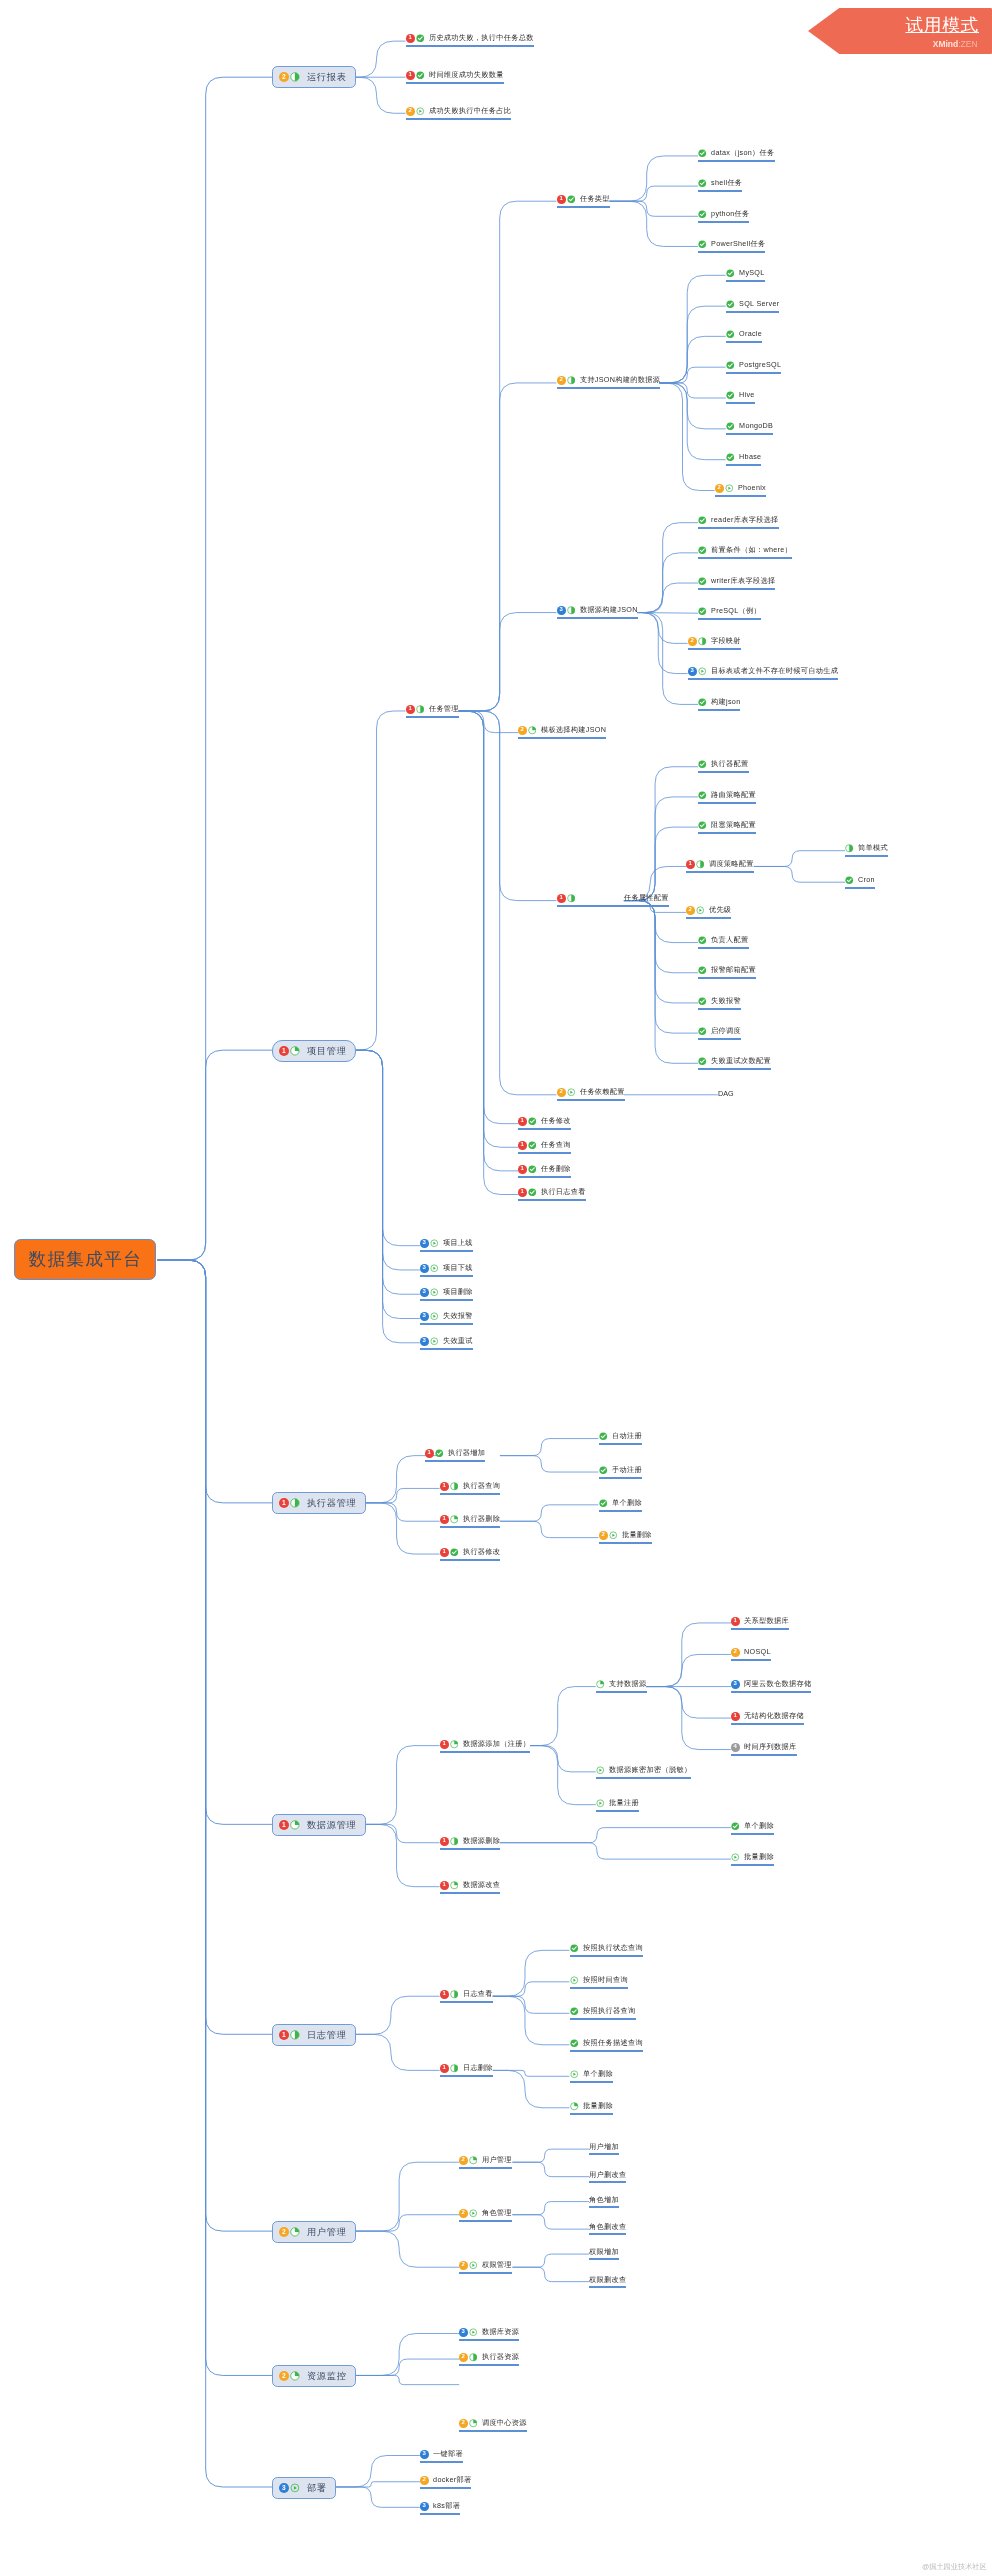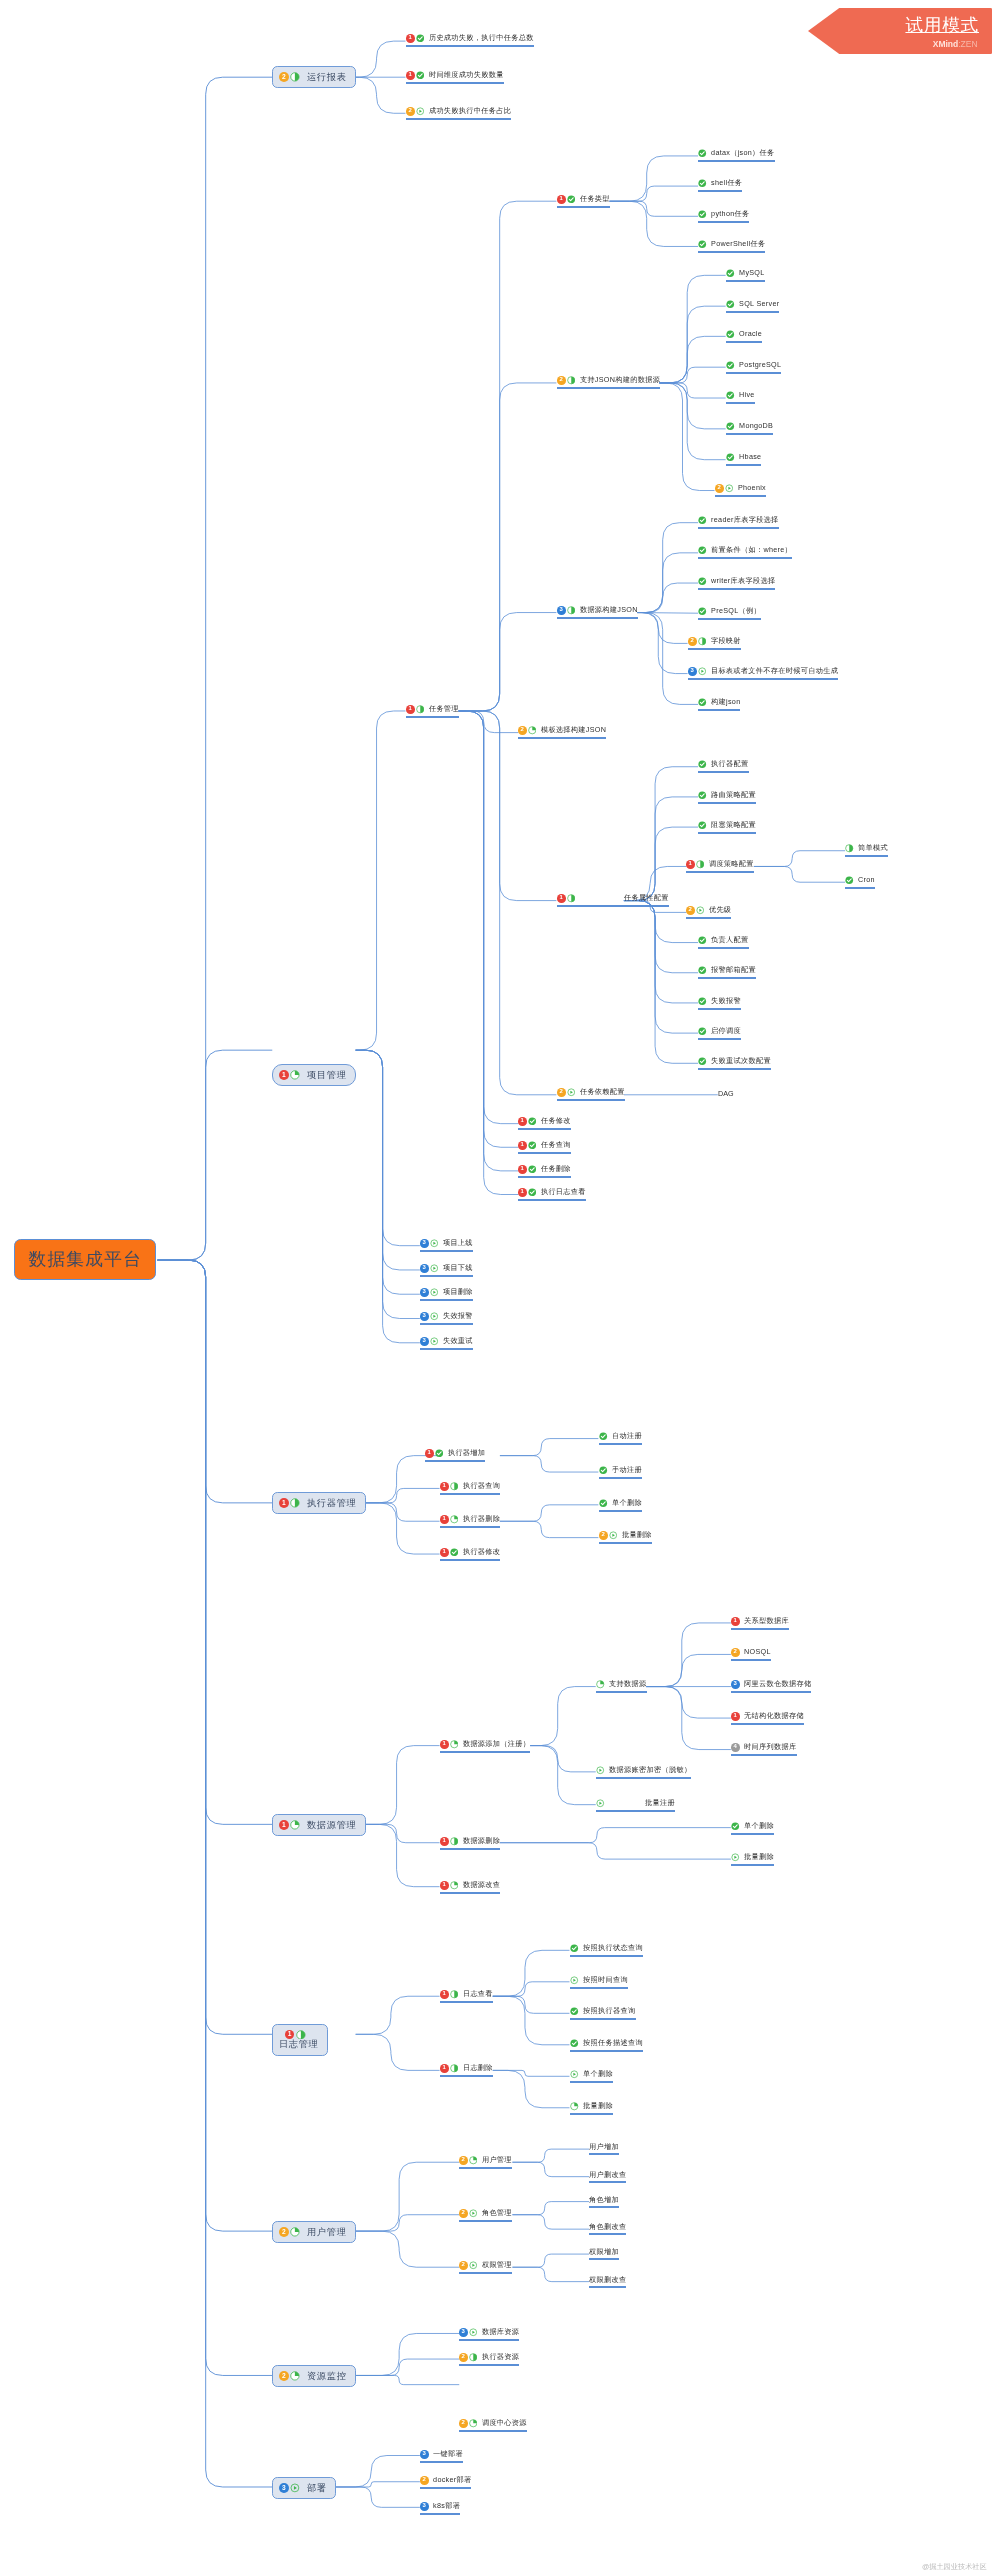--- a/index.html
+++ b/index.html
@@ -294,21 +294,21 @@
         <span class="prio p2">2</span>
         <span class="task">
           <svg width="8.5" height="8.5" viewBox="0 0 20 20">
             <circle cx="10" cy="10" r="8" fill="none" stroke="#3cb54a" stroke-width="1.6"></circle>
             <path d="M8 6.3 L14 10 L8 13.7 Z" fill="#3cb54a"></path>
           </svg>
         </span>
       </span>
       <span class="txt">成功失败执行中任务占比</span>
     </div>
-    <div class="node main" style="left: 272px; top: 1064px; border-radius: 10px;">
+    <div class="node main" style="left: 272px; top: 1040px; border-radius: 10px;">
       <span class="mk">
         <span class="prio p1">1</span>
         <span class="task">
           <svg width="9.8" height="9.8" viewBox="0 0 20 20">
             <circle cx="10" cy="10" r="8.5" fill="#fff" stroke="#3cb54a" stroke-width="1.6"></circle>
             <path d="M10 10 L10 1.5 A8.5 8.5 0 0 1 18.5 10 Z" fill="#3cb54a"></path>
           </svg>
         </span>
       </span>
       <span class="txt">项目管理</span>
@@ -1028,21 +1028,21 @@
       <span class="mk">
         <span class="task">
           <svg width="8.5" height="8.5" viewBox="0 0 20 20">
             <circle cx="10" cy="10" r="8" fill="none" stroke="#3cb54a" stroke-width="1.6"></circle>
             <path d="M8 6.3 L14 10 L8 13.7 Z" fill="#3cb54a"></path>
           </svg>
         </span>
       </span>
       <span class="txt">数据源账密加密（脱敏）</span>
     </div>
-    <div class="node sub" style="left: 596px; top: 1799px; gap: 36px;">
+    <div class="node sub" style="left: 596px; top: 1799px;">
       <span class="mk">
         <span class="task">
           <svg width="8.5" height="8.5" viewBox="0 0 20 20">
             <circle cx="10" cy="10" r="8" fill="none" stroke="#3cb54a" stroke-width="1.6"></circle>
             <path d="M8 6.3 L14 10 L8 13.7 Z" fill="#3cb54a"></path>
           </svg>
         </span>
       </span>
       <span class="txt">批量注册</span>
     </div>
@@ -1085,21 +1085,21 @@
         <span class="prio p1">1</span>
         <span class="task">
           <svg width="8.5" height="8.5" viewBox="0 0 20 20">
             <circle cx="10" cy="10" r="8.5" fill="#fff" stroke="#3cb54a" stroke-width="1.6"></circle>
             <path d="M10 10 L10 1.5 A8.5 8.5 0 0 1 18.5 10 Z" fill="#3cb54a"></path>
           </svg>
         </span>
       </span>
       <span class="txt">数据源改查</span>
     </div>
-    <div class="node main" style="left: 272px; top: 2024px; flex-direction: column;">
+    <div class="node main" style="left: 272px; top: 2024px;">
       <span class="mk">
         <span class="prio p1">1</span>
         <span class="task">
           <svg width="9.8" height="9.8" viewBox="0 0 20 20">
             <circle cx="10" cy="10" r="8.5" fill="#fff" stroke="#3cb54a" stroke-width="1.6"></circle>
             <path d="M10 1.5 A8.5 8.5 0 0 1 10 18.5 Z" fill="#3cb54a"></path>
           </svg>
         </span>
       </span>
       <span class="txt">日志管理</span>

